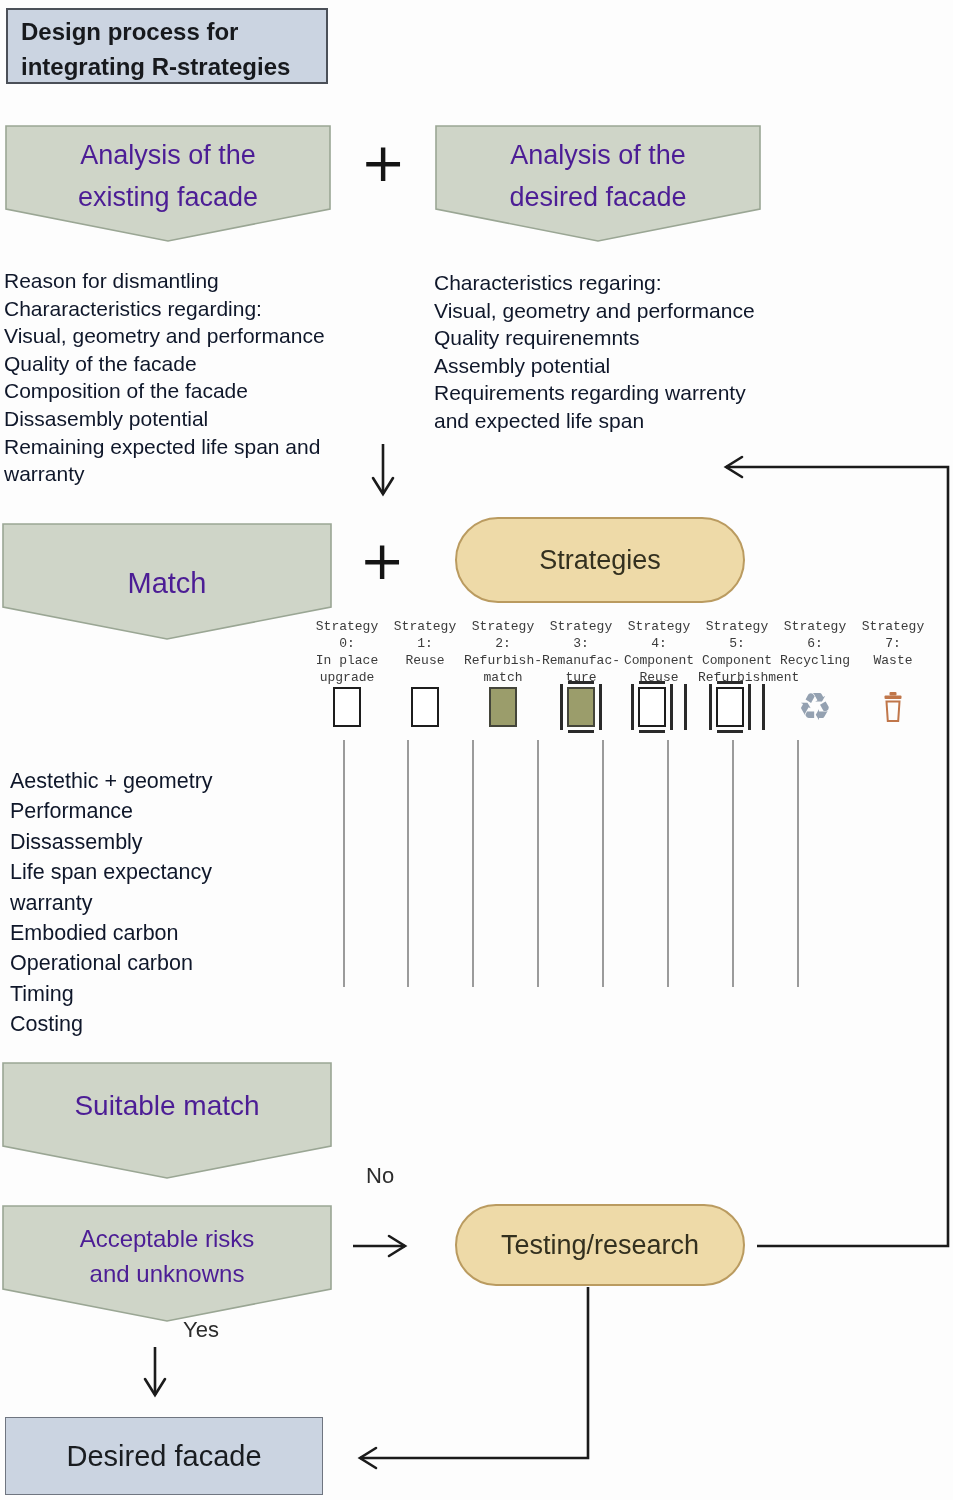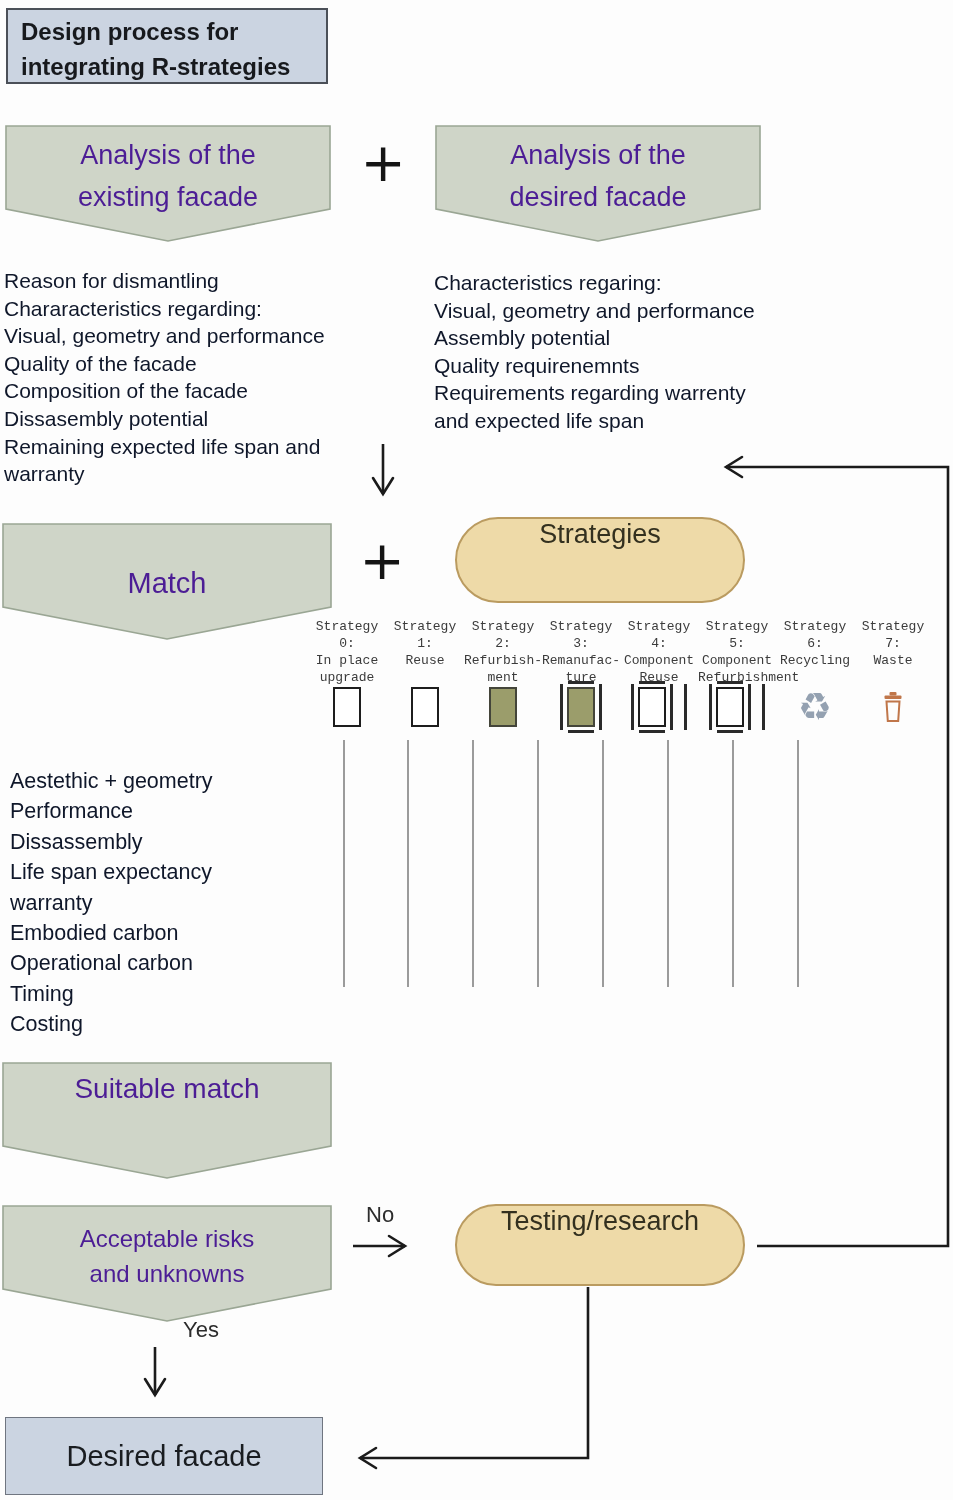--- a/index.html
+++ b/index.html
@@ -18,30 +18,30 @@
     font-size:24px;font-weight:bold;color:var(--heading-text,#17191d);
     line-height:1.45;padding:5px 0 0 13px;white-space:pre-line;
   }
 
   .pent{position:absolute;}
   .pent svg{position:absolute;left:0;top:0;width:100%;height:100%;}
   .pent polygon{fill:var(--pentagon-fill,#cfd5c8);stroke:var(--pentagon-border,#9aa694);stroke-width:1.6;}
   .pent-text{position:relative;z-index:1;text-align:center;font-size:27px;line-height:1.55;
     color:#4c1d95;white-space:pre-line;padding-top:10px;}
   .pent-match .pent-text{padding-top:38px;font-size:29px;}
-  .pent-suitable .pent-text{padding-top:5px;font-size:28px;}
+  .pent-suitable .pent-text{padding-top:22px;font-size:28px;}
   .pent-risks .pent-text{padding-top:17px;line-height:1.45;font-size:24px;}
 
   .plus{position:absolute;width:56px;text-align:center;font-family:"DejaVu Sans",sans-serif;
     font-size:54px;font-weight:400;color:#141414;line-height:1;}
 
   .pill{
     position:absolute;box-sizing:border-box;border-radius:999px;
     background:var(--pill-fill,#eedaa8);border:2px solid var(--pill-border,#ba9b60);
-    display:flex;justify-content:center;
+    display:flex;align-items:center;justify-content:center;
     font-size:27px;color:#33301f;
   }
 
   .textlist{position:absolute;font-size:21px;color:#0f172a;}
   .textlist .tline{line-height:27.6px;}
   .list-criteria .tline{line-height:30.4px;font-size:21.5px;}
 
   .strat-row{position:absolute;left:308px;top:619px;display:grid;grid-template-columns:repeat(8,78px);}
   .strat-col{text-align:center;}
   .strat-head{height:60px;font-family:Liberation Mono, monospace;}
@@ -123,22 +123,22 @@
       <div class="tline">Composition of the facade</div>
       <div class="tline">Dissasembly potential</div>
       <div class="tline">Remaining expected life span and</div>
       <div class="tline">warranty</div>
     </div>
 
   <div class="textlist" style="left:434px;top:269px">
 
   <div class="tline">Characteristics regaring:</div>
       <div class="tline">Visual, geometry and performance</div>
+      <div class="tline">Quality requirenemnts</div>
       <div class="tline">Assembly potential</div>
-      <div class="tline">Quality requirenemnts</div>
       <div class="tline">Requirements regarding warrenty</div>
       <div class="tline">and expected life span</div>
     </div>
 
   <div class="pent pent-match" style="left:2px;top:523px;width:330px;height:118px">
     <svg viewBox="0 0 330 118" preserveAspectRatio="none">
       <polygon points="1,1 329,1 329,84 165,116 1,84"></polygon>
       </svg>
     <div class="pent-text">Match</div>
   </div>
@@ -169,21 +169,21 @@
         </div>
         <div class="strat-icon">
           <span class="panel"></span>
         </div>
       </div>
 
       <div class="strat-col">
         <div class="strat-head">
           <div class="strat-title">Strategy 2:</div>
           <div class="strat-sub">Refurbish-
-ment</div>
+match</div>
         </div>
         <div class="strat-icon">
           <span class="panel filled"></span>
         </div>
       </div>
 
       <div class="strat-col">
         <div class="strat-head">
           <div class="strat-title">Strategy 3:</div>
           <div class="strat-sub">Remanufac-
@@ -282,21 +282,21 @@
   </div>
 
   <div class="pent pent-risks" style="left:2px;top:1205px;width:330px;height:118px">
     <svg viewBox="0 0 330 118" preserveAspectRatio="none">
       <polygon points="1,1 329,1 329,84 165,116 1,84"></polygon>
       </svg>
     <div class="pent-text">Acceptable risks
 and unknowns</div>
   </div>
 
-  <div class="lbl" style="left:366px;top:1202px">No</div>
+  <div class="lbl" style="left:366px;top:1163px">No</div>
 
   <div class="pill" style="left:455px;top:1204px;width:290px;height:82px">
     <span>Testing/research</span>
   </div>
 
   <div class="lbl" style="left:183px;top:1317px">Yes</div>
 
   <div class="final-box">
     <span>Desired facade</span>
   </div>

